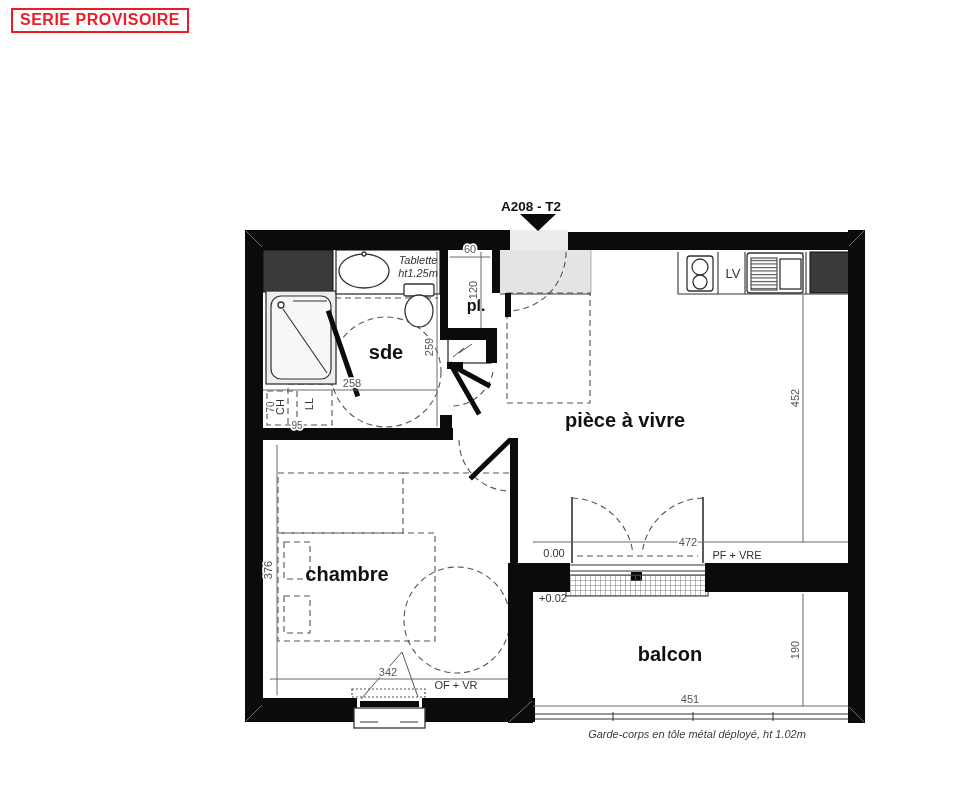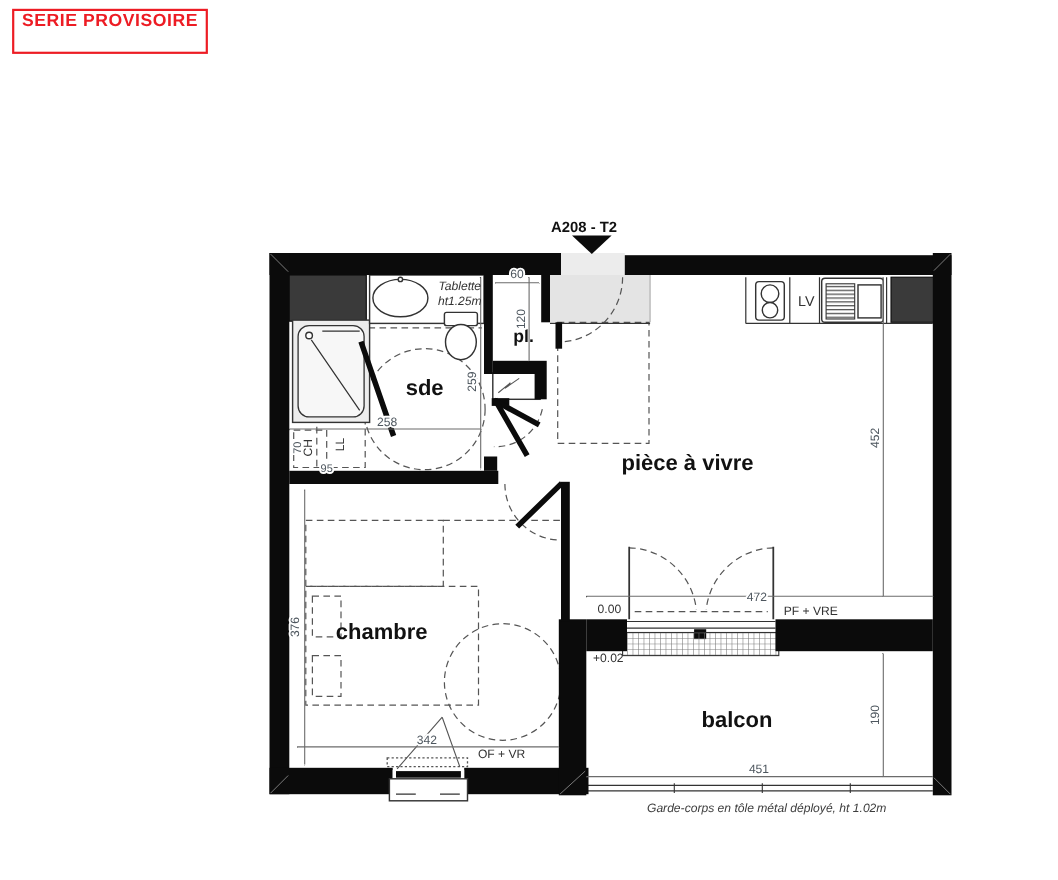--- a/index.html
+++ b/index.html
@@ -1,19 +1,19 @@
 <!DOCTYPE html>
 <html><head>
 <meta charset="utf-8">
 <style>
   html,body{margin:0;padding:0;background:#ffffff;}
   .stage{position:relative;width:962px;height:800px;background:#fff;overflow:hidden;
          font-family:"Liberation Sans",sans-serif;}
   .stamp{position:absolute;left:11px;top:8px;border:2px solid #ed1c24;color:#ed1c24;
-         font-weight:bold;font-size:16px;letter-spacing:.5px;padding:1px 7px 18px 7px;
+         font-weight:bold;font-size:16px;letter-spacing:.5px;padding:1px 7px 2px 7px;
          background:#fff;font-family:"Liberation Sans",sans-serif;}
   svg text{font-family:"Liberation Sans",sans-serif;}
   .roomlbl{font-size:20px;font-weight:bold;fill:#111;text-anchor:middle;}
   .pllbl{font-size:16px;font-weight:bold;fill:#111;text-anchor:middle;}
   .unitlbl{font-size:13.5px;font-weight:bold;fill:#111;text-anchor:middle;}
   .small{font-size:11px;fill:#333;text-anchor:middle;}
   .ital{font-style:italic;}
   .note{font-size:11px;fill:#3d3d3d;font-style:italic;text-anchor:middle;}
   .dimtxt{font-size:11px;fill:#4d565e;text-anchor:middle;
           paint-order:stroke;stroke:#fff;stroke-width:3.5px;stroke-linejoin:round;}

